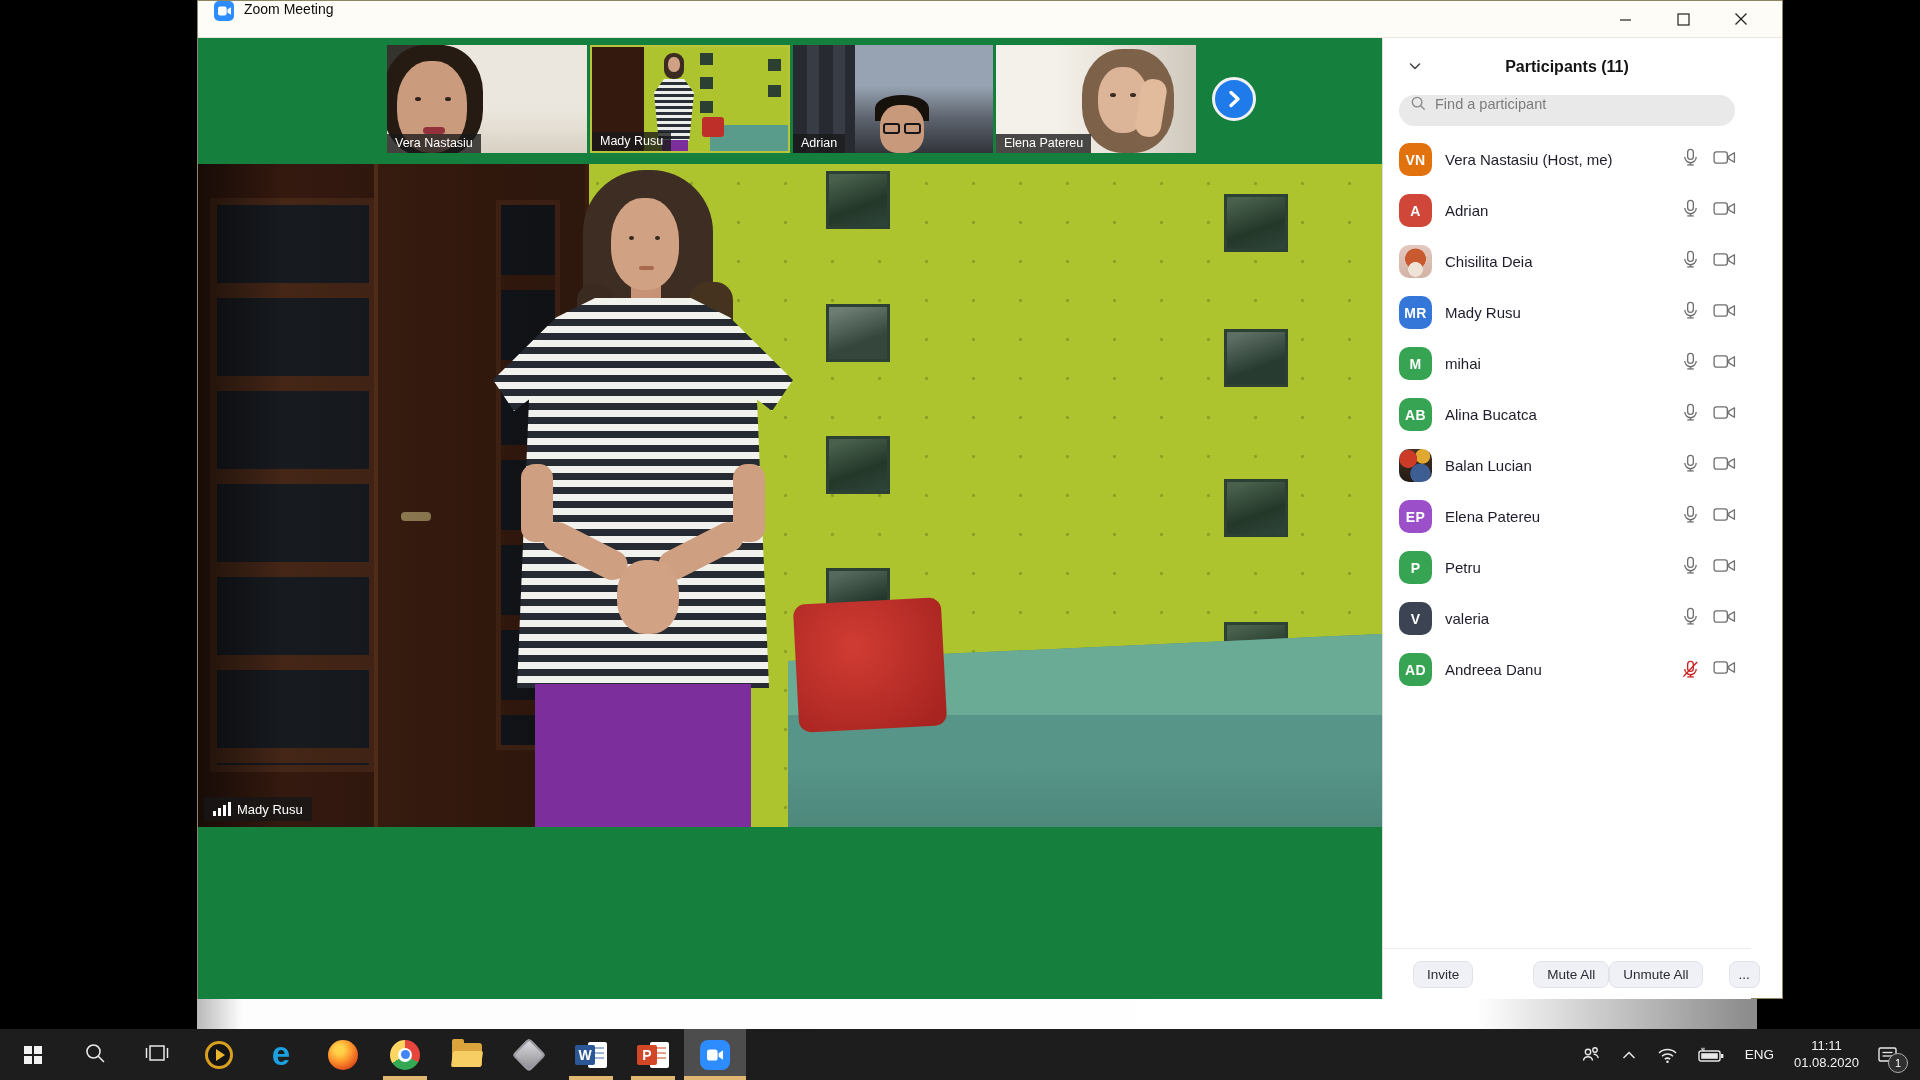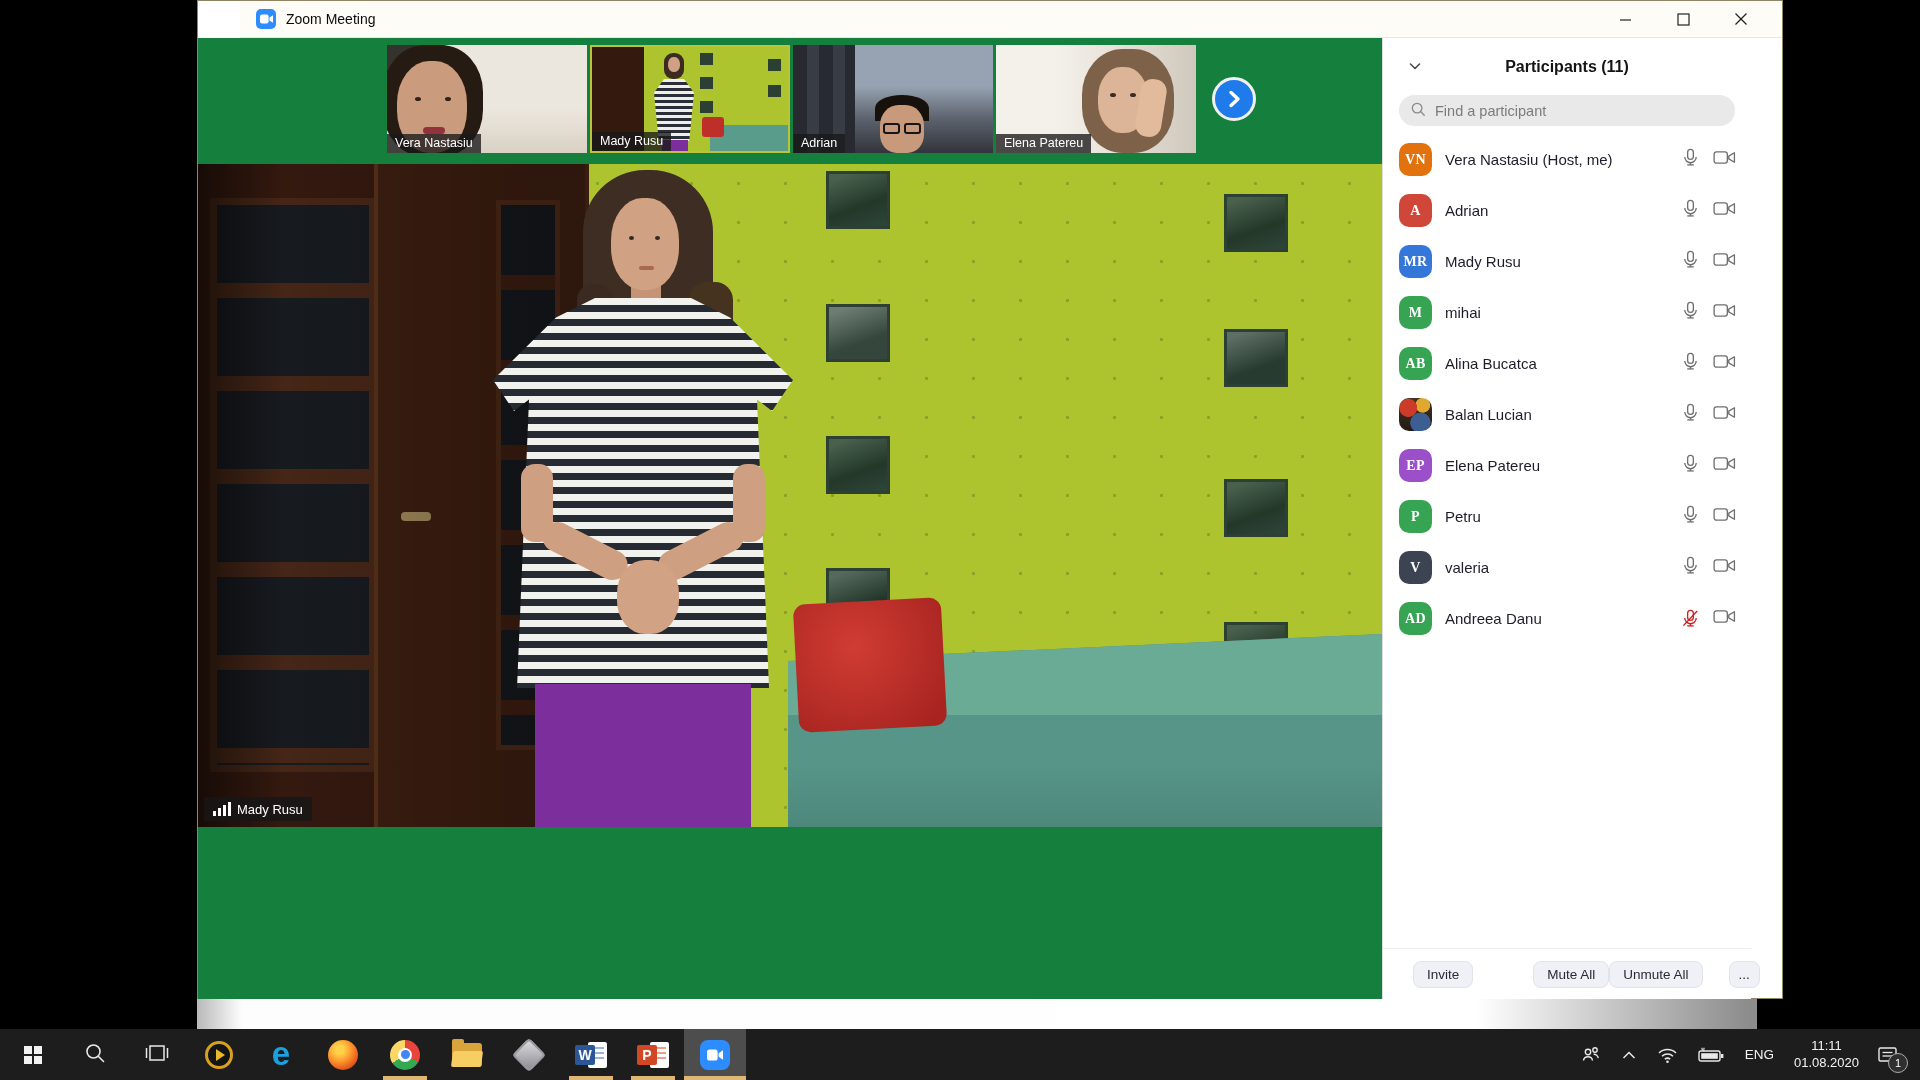--- a/index.html
+++ b/index.html
@@ -1,22 +1,22 @@
 <!DOCTYPE html>
 <html><head>
 <meta charset="utf-8">
 <style>
   html,body{margin:0;padding:0;background:#000;width:1920px;height:1080px;overflow:hidden;
     font-family:"Liberation Sans","DejaVu Sans",sans-serif;-webkit-font-smoothing:antialiased;}
   .abs{position:absolute;}
   
   .win{position:absolute;left:197px;top:0;width:1586px;height:999px;background:#fff;
        border:1px solid #8f8565;box-sizing:border-box;}
-  .titlebar{height:36px;background:#fdfcf6;display:flex;align-items:center;position:relative;
-       border-bottom:1px solid #e9e7df;margin-left:42px;}
+  .titlebar{height:36px;background:#fdfcf6;display:flex;position:relative;
+       border-bottom:1px solid #e9e7df;}
   .app-ico{width:20px;height:20px;background:#2d8cff;border-radius:5px;margin-left:16px;
        display:flex;align-items:center;justify-content:center;flex:none;}
   .title{margin-left:10px;font-size:14px;color:#0b0b0b;}
   .win-controls{position:absolute;right:12px;top:0;height:100%;display:flex;}
   .wc{width:58px;height:100%;display:flex;align-items:center;justify-content:center;cursor:default;}
   .content{position:relative;display:flex;height:961px;}
   .main{width:1184px;background:#15803d;position:relative;overflow:hidden;}
   .panel{width:369px;background:#fff;position:relative;border-left:1px solid #dcdcdc;box-sizing:border-box;}
   
   .thumbs{position:absolute;left:189px;top:7px;height:108px;display:flex;gap:3px;}
@@ -66,28 +66,28 @@
   .g-pants{position:absolute;left:52px;top:520px;width:216px;height:143px;background:#7c2f9c;}
   .sig-label{position:absolute;left:6px;bottom:6px;height:24px;background:rgba(22,22,22,.8);
        display:flex;align-items:center;gap:6px;padding:0 9px;color:#fff;font-size:13px;}
   .bars{display:flex;align-items:flex-end;gap:2px;height:14px;}
   .bars span{width:3px;background:#fff;display:block;}
   
   .p-header{position:relative;margin-top:17px;height:24px;}
   .p-title{text-align:center;font-size:16px;font-weight:bold;color:#141414;line-height:24px;}
   .p-chev{position:absolute;left:24px;top:3px;}
   .search{margin:16px 16px 0;height:31px;background:#e9e9e9;border-radius:16px;
-       display:flex;align-items:center;padding:0 11px;box-sizing:border-box;}
+       display:flex;align-items:flex-start;padding:0 11px;box-sizing:border-box;}
   .search input{border:none;background:transparent;outline:none;flex:1;font-size:14.5px;
        color:#333;margin-left:7px;font-family:inherit;}
   .search input::placeholder{color:#7c7c7c;}
   .plist{margin-top:8px;}
   .prow{height:51px;display:flex;align-items:center;padding:0 15px 0 16px;}
   .avatar{width:33px;height:33px;border-radius:10px;color:#fff;font-weight:bold;font-size:14px;
-       display:flex;align-items:center;justify-content:center;flex:none;letter-spacing:.3px;font-family:Liberation Serif, serif;}
+       display:flex;align-items:center;justify-content:center;flex:none;letter-spacing:.3px;}
   .pname{margin-left:13px;font-size:15px;color:#1d1d2b;flex:1;white-space:nowrap;overflow:hidden;}
   .picons{display:flex;gap:13px;align-items:center;}
   .mic .mic-off{display:none;}
   .mic.muted .mic-off{display:block;}
   .p-footer{position:absolute;left:0;right:0;bottom:0;height:50px;border-top:1px solid #ececec;
        display:flex;align-items:center;background:#fff;}
   .fbtn{background:#f0f1f6;border:1px solid #e2e3ea;border-radius:8px;padding:5px 13px;
        font-size:13.5px;color:#2a2a35;font-family:inherit;cursor:pointer;white-space:nowrap;}
   
   .doc-strip{position:absolute;left:197px;top:999px;width:1560px;height:30px;
@@ -341,20 +341,41 @@
             </span>
             <span class="cam">
               <svg width="23" height="17" viewBox="0 0 24 18">
                   <rect x="1" y="3" width="14" height="12" rx="2.5" fill="none" stroke="#6f6f6f" stroke-width="1.4"></rect>
                   <path d="M16.5 7.5 L22.5 4 V14 L16.5 10.5 Z" fill="none" stroke="#6f6f6f" stroke-width="1.4" stroke-linejoin="round"></path>
                 </svg>
             </span>
           </div>
         </div>
 
+        <div class="prow">
+          <div class="avatar" style="background: radial-gradient(circle at 50% 74%, rgb(239, 226, 214) 0px, rgb(239, 226, 214) 24%, rgba(0, 0, 0, 0) 26%), radial-gradient(circle at 50% 42%, rgb(201, 90, 48) 0px, rgb(201, 90, 48) 40%, rgba(0, 0, 0, 0) 42%), linear-gradient(rgb(227, 200, 191), rgb(212, 179, 166));"></div>
+          <div class="pname">Chisilita Deia</div>
+          <div class="picons">
+            <span class="mic">
+              <svg class="mic-on" width="19" height="19" viewBox="0 0 20 20">
+                  <rect x="7" y="1.5" width="6" height="10.5" rx="3" fill="none" stroke="#6f6f6f" stroke-width="1.4"></rect>
+                  <path d="M4 9.5a6 6 0 0 0 12 0" fill="none" stroke="#6f6f6f" stroke-width="1.4"></path>
+                  <line x1="10" y1="15.5" x2="10" y2="17.6" stroke="#6f6f6f" stroke-width="1.4"></line>
+                  <line x1="6.6" y1="17.8" x2="13.4" y2="17.8" stroke="#6f6f6f" stroke-width="1.4"></line>
+                </svg>
+              
+            </span>
+            <span class="cam">
+              <svg width="23" height="17" viewBox="0 0 24 18">
+                  <rect x="1" y="3" width="14" height="12" rx="2.5" fill="none" stroke="#6f6f6f" stroke-width="1.4"></rect>
+                  <path d="M16.5 7.5 L22.5 4 V14 L16.5 10.5 Z" fill="none" stroke="#6f6f6f" stroke-width="1.4" stroke-linejoin="round"></path>
+                </svg>
+            </span>
+          </div>
+        </div>
 
         <div class="prow">
           <div class="avatar" style="background: rgb(53, 119, 216);">MR</div>
           <div class="pname">Mady Rusu</div>
           <div class="picons">
             <span class="mic">
               <svg class="mic-on" width="19" height="19" viewBox="0 0 20 20">
                   <rect x="7" y="1.5" width="6" height="10.5" rx="3" fill="none" stroke="#6f6f6f" stroke-width="1.4"></rect>
                   <path d="M4 9.5a6 6 0 0 0 12 0" fill="none" stroke="#6f6f6f" stroke-width="1.4"></path>
                   <line x1="10" y1="15.5" x2="10" y2="17.6" stroke="#6f6f6f" stroke-width="1.4"></line>

